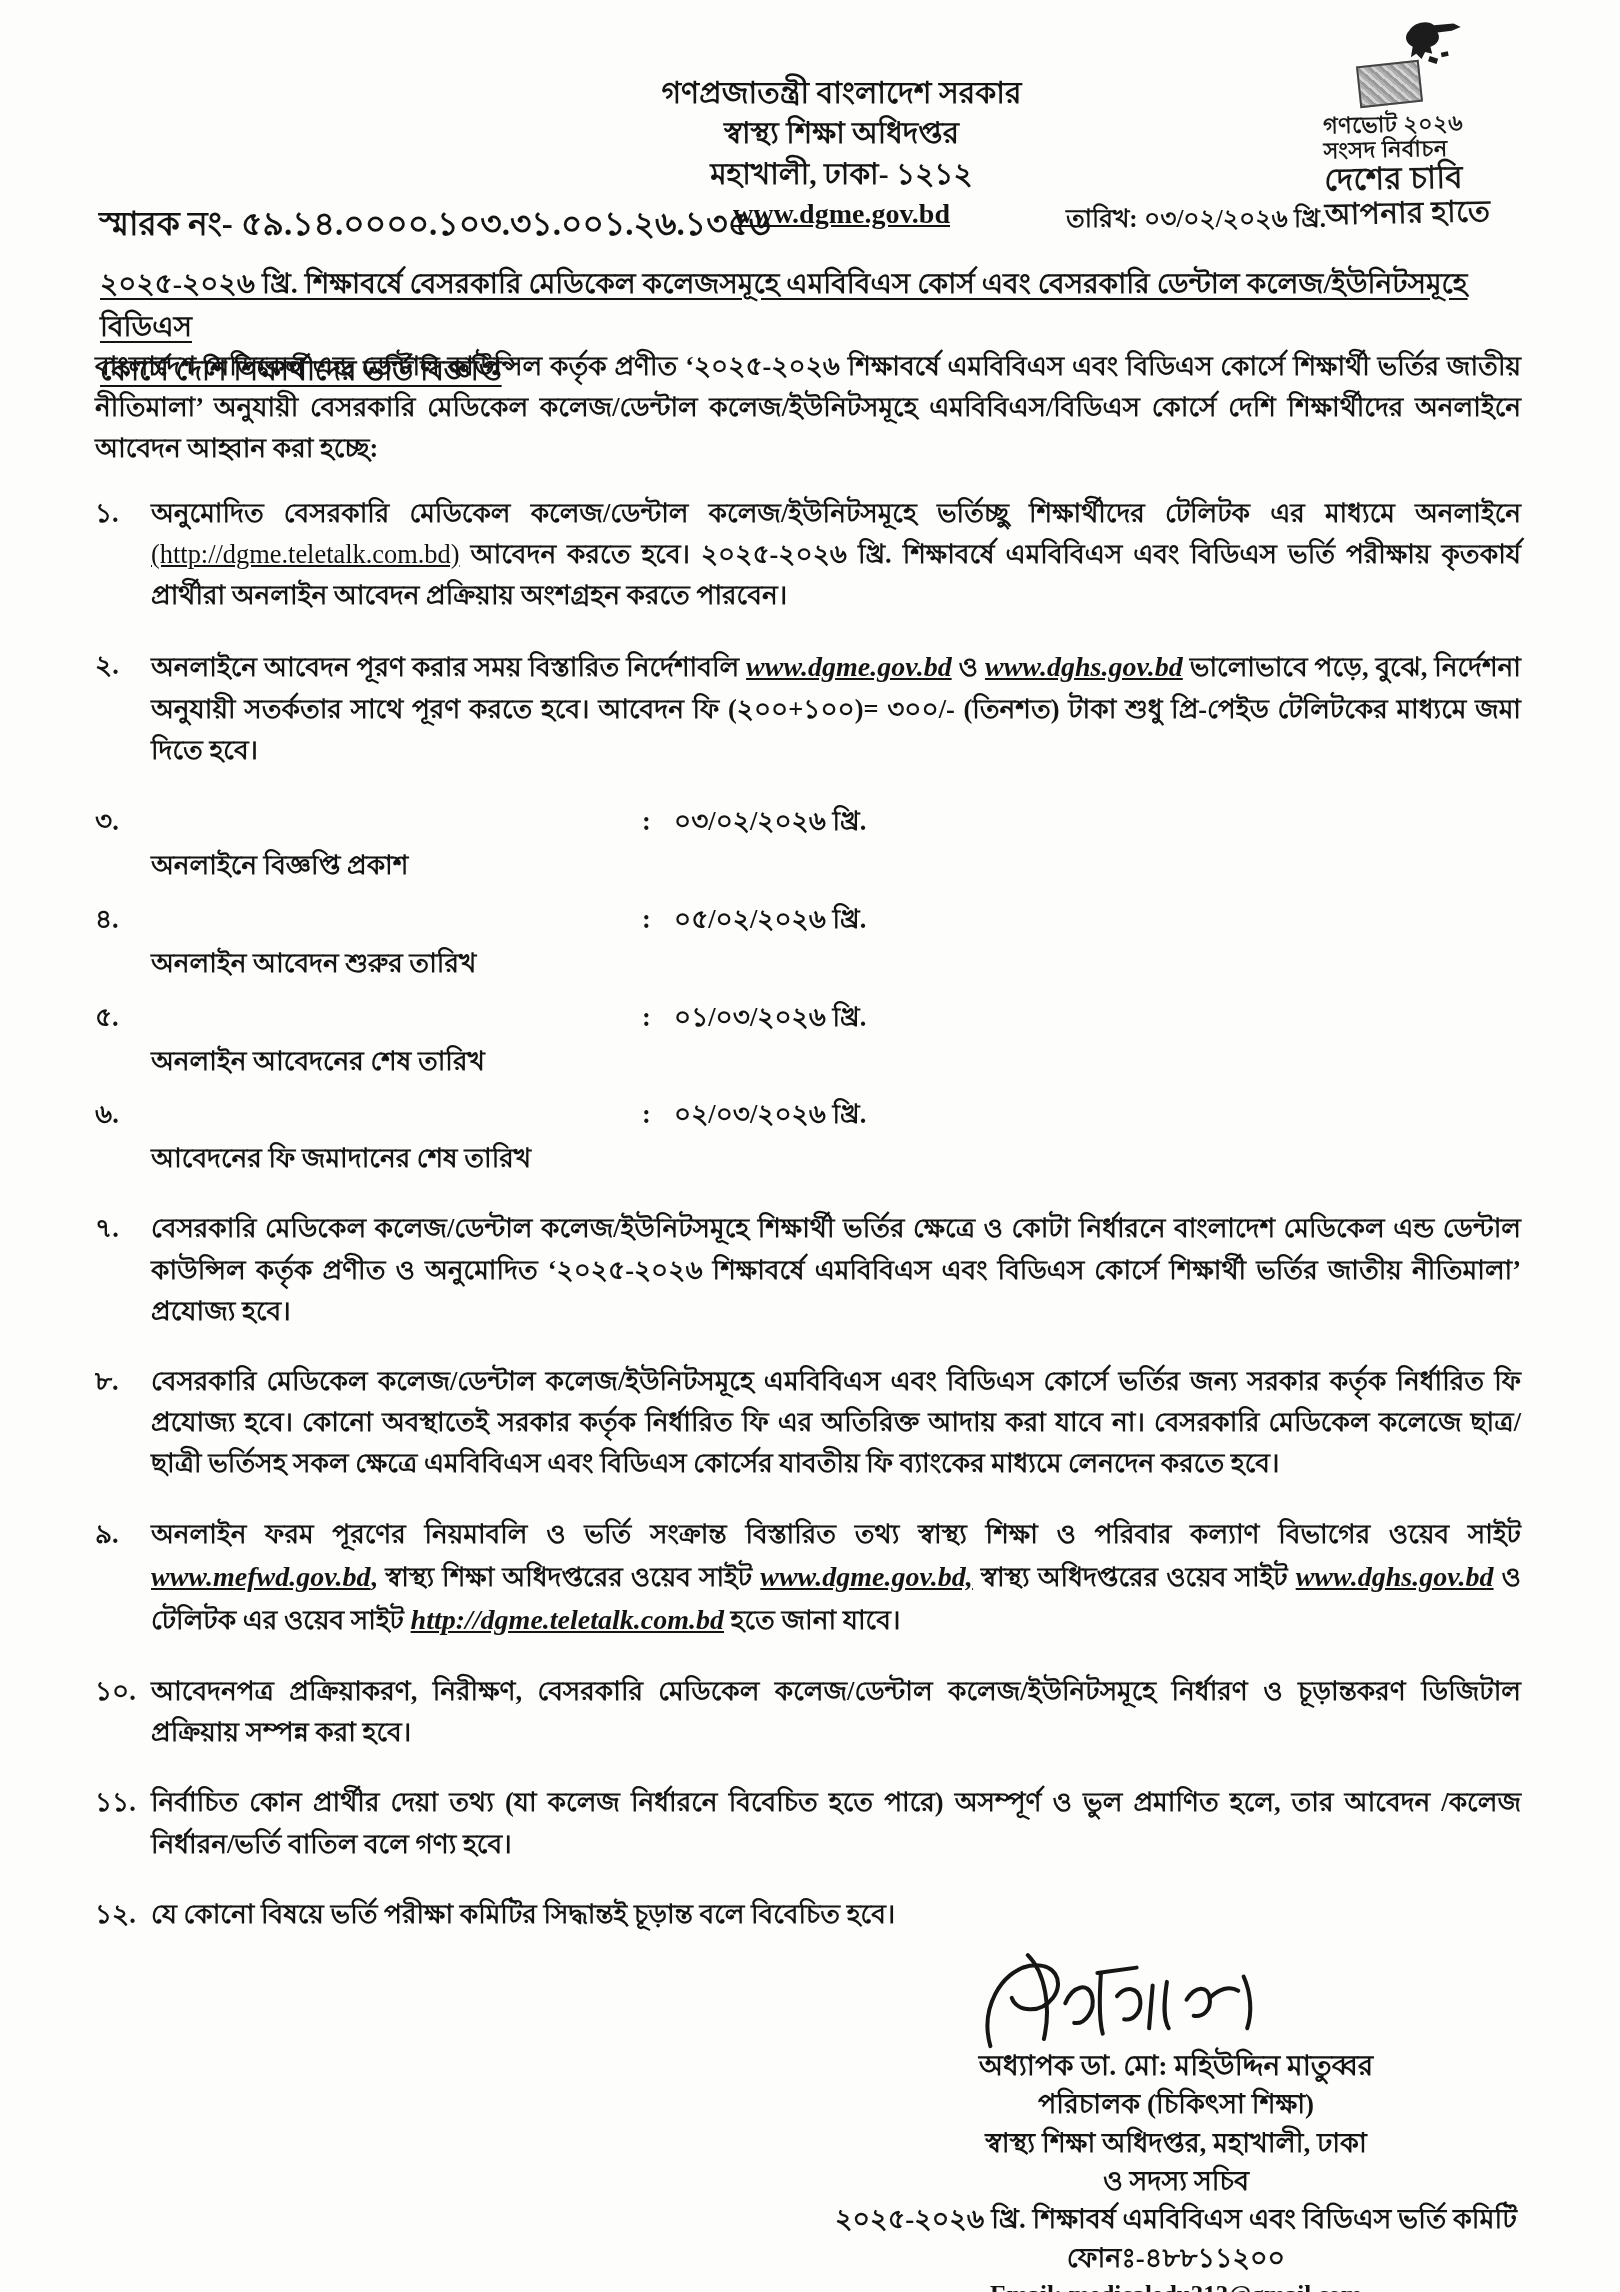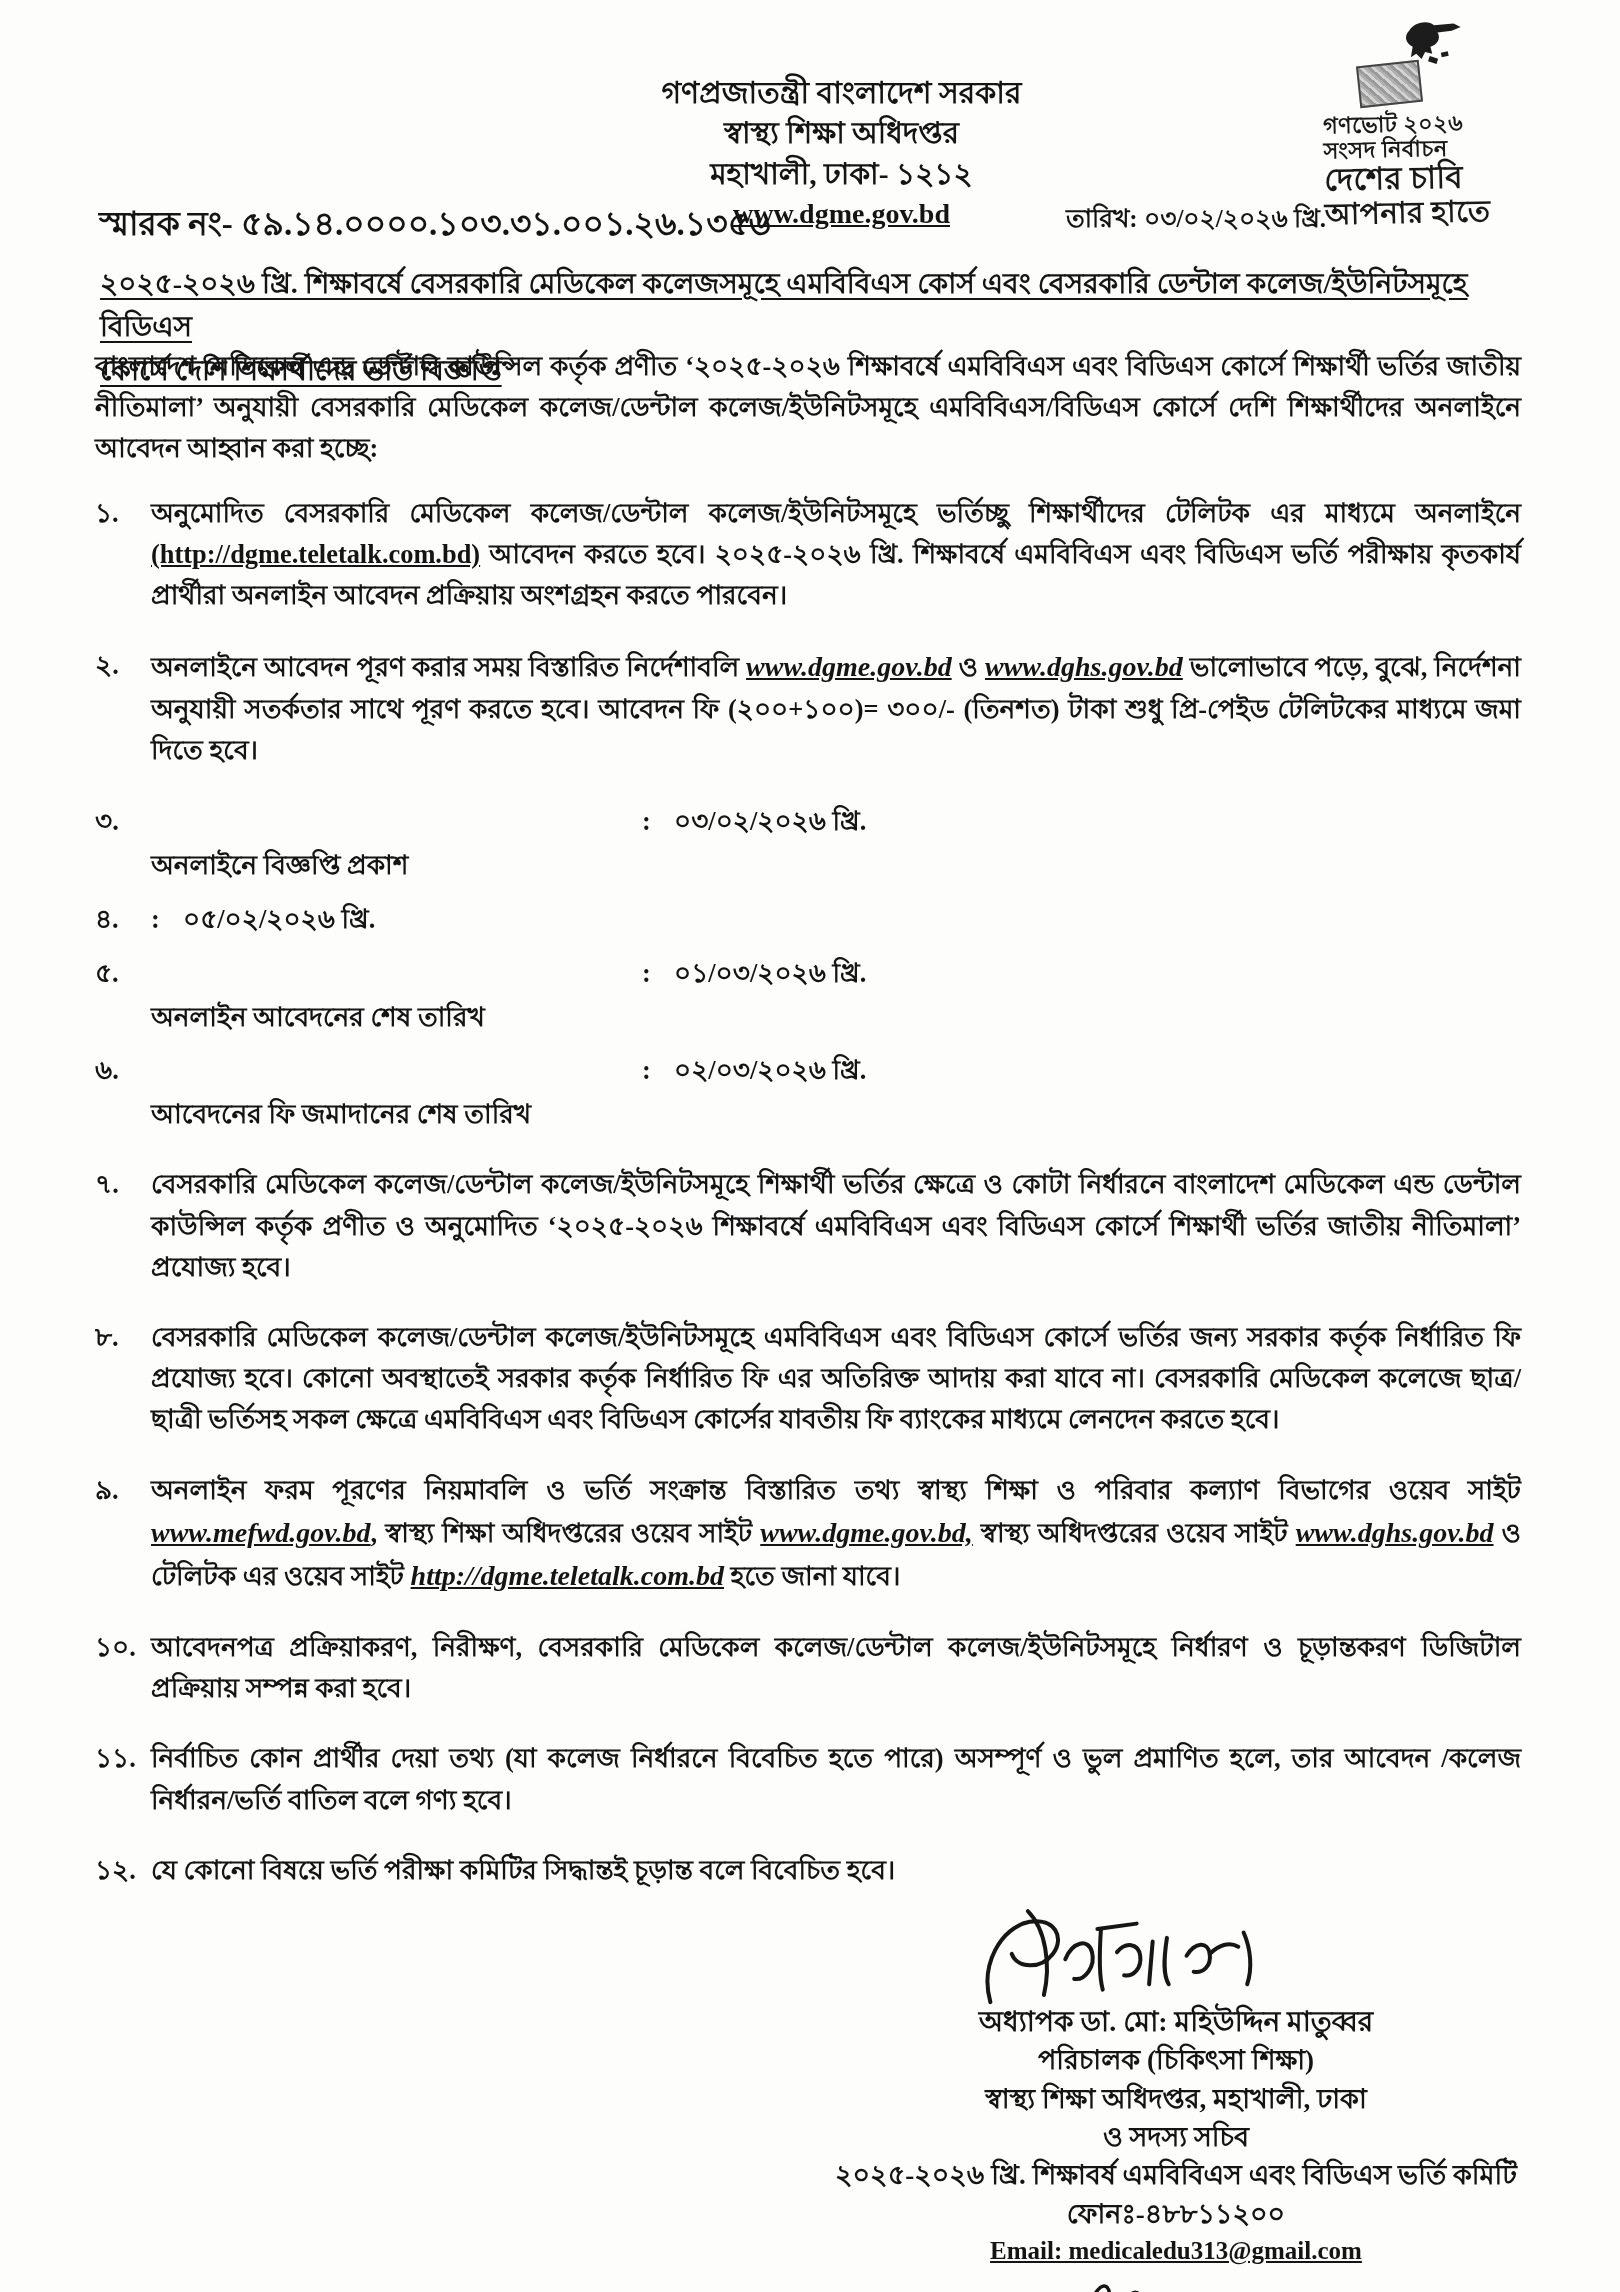--- a/index.html
+++ b/index.html
@@ -46,21 +46,21 @@
   .main{position:absolute;left:95px;top:346px;width:1426px;font-size:26.4px;line-height:1.56;}
   .intro{margin:0;text-align:justify;}
   .item{display:flex;margin-top:23px;}
   .item .no{width:56px;flex:none;}
   .item .body{flex:1;text-align:justify;}
   .item.dates{margin-top:12.5px;}
   .item.first-date{margin-top:30px;}
   .drow{display:flex;}
   .dlabel{width:491px;flex:none;margin-top:44px;}
   .dcolon{width:32px;flex:none;text-align:left;}
-  .lk{font-weight:700;text-decoration:underline;}
+  .lk{font-weight:400;text-decoration:underline;}
   .lki{font-weight:700;font-style:italic;text-decoration:underline;font-size:28px;}
   .gap8{margin-top:29px;}
   
   .sig-block{width:690px;margin:12.5px 0 0 auto;text-align:center;line-height:1.42;}
   .sig-svg{display:block;margin:0 auto -9px 134px;}
   .sig-name{font-size:28px;}
   .sig-line{font-size:27px;}
   .sig-email{font-size:25px;text-decoration:underline;}
   .sig2-svg{display:block;margin:1.8px auto 0 auto;}
 </style>
@@ -125,20 +125,21 @@
       <div class="no">৩.</div>
       <div class="body drow">
         <span class="dlabel">অনলাইনে বিজ্ঞপ্তি প্রকাশ</span>
         <span class="dcolon">:</span>
         <span class="dval">০৩/০২/২০২৬ খ্রি.</span>
       </div>
     </div>
     <div class="item dates">
       <div class="no">৪.</div>
       <div class="body drow">
+        <span class="dlabel">অনলাইন আবেদন শুরুর তারিখ</span>
         <span class="dcolon">:</span>
         <span class="dval">০৫/০২/২০২৬ খ্রি.</span>
       </div>
     </div>
     <div class="item dates">
       <div class="no">৫.</div>
       <div class="body drow">
         <span class="dlabel">অনলাইন আবেদনের শেষ তারিখ</span>
         <span class="dcolon">:</span>
         <span class="dval">০১/০৩/২০২৬ খ্রি.</span>

